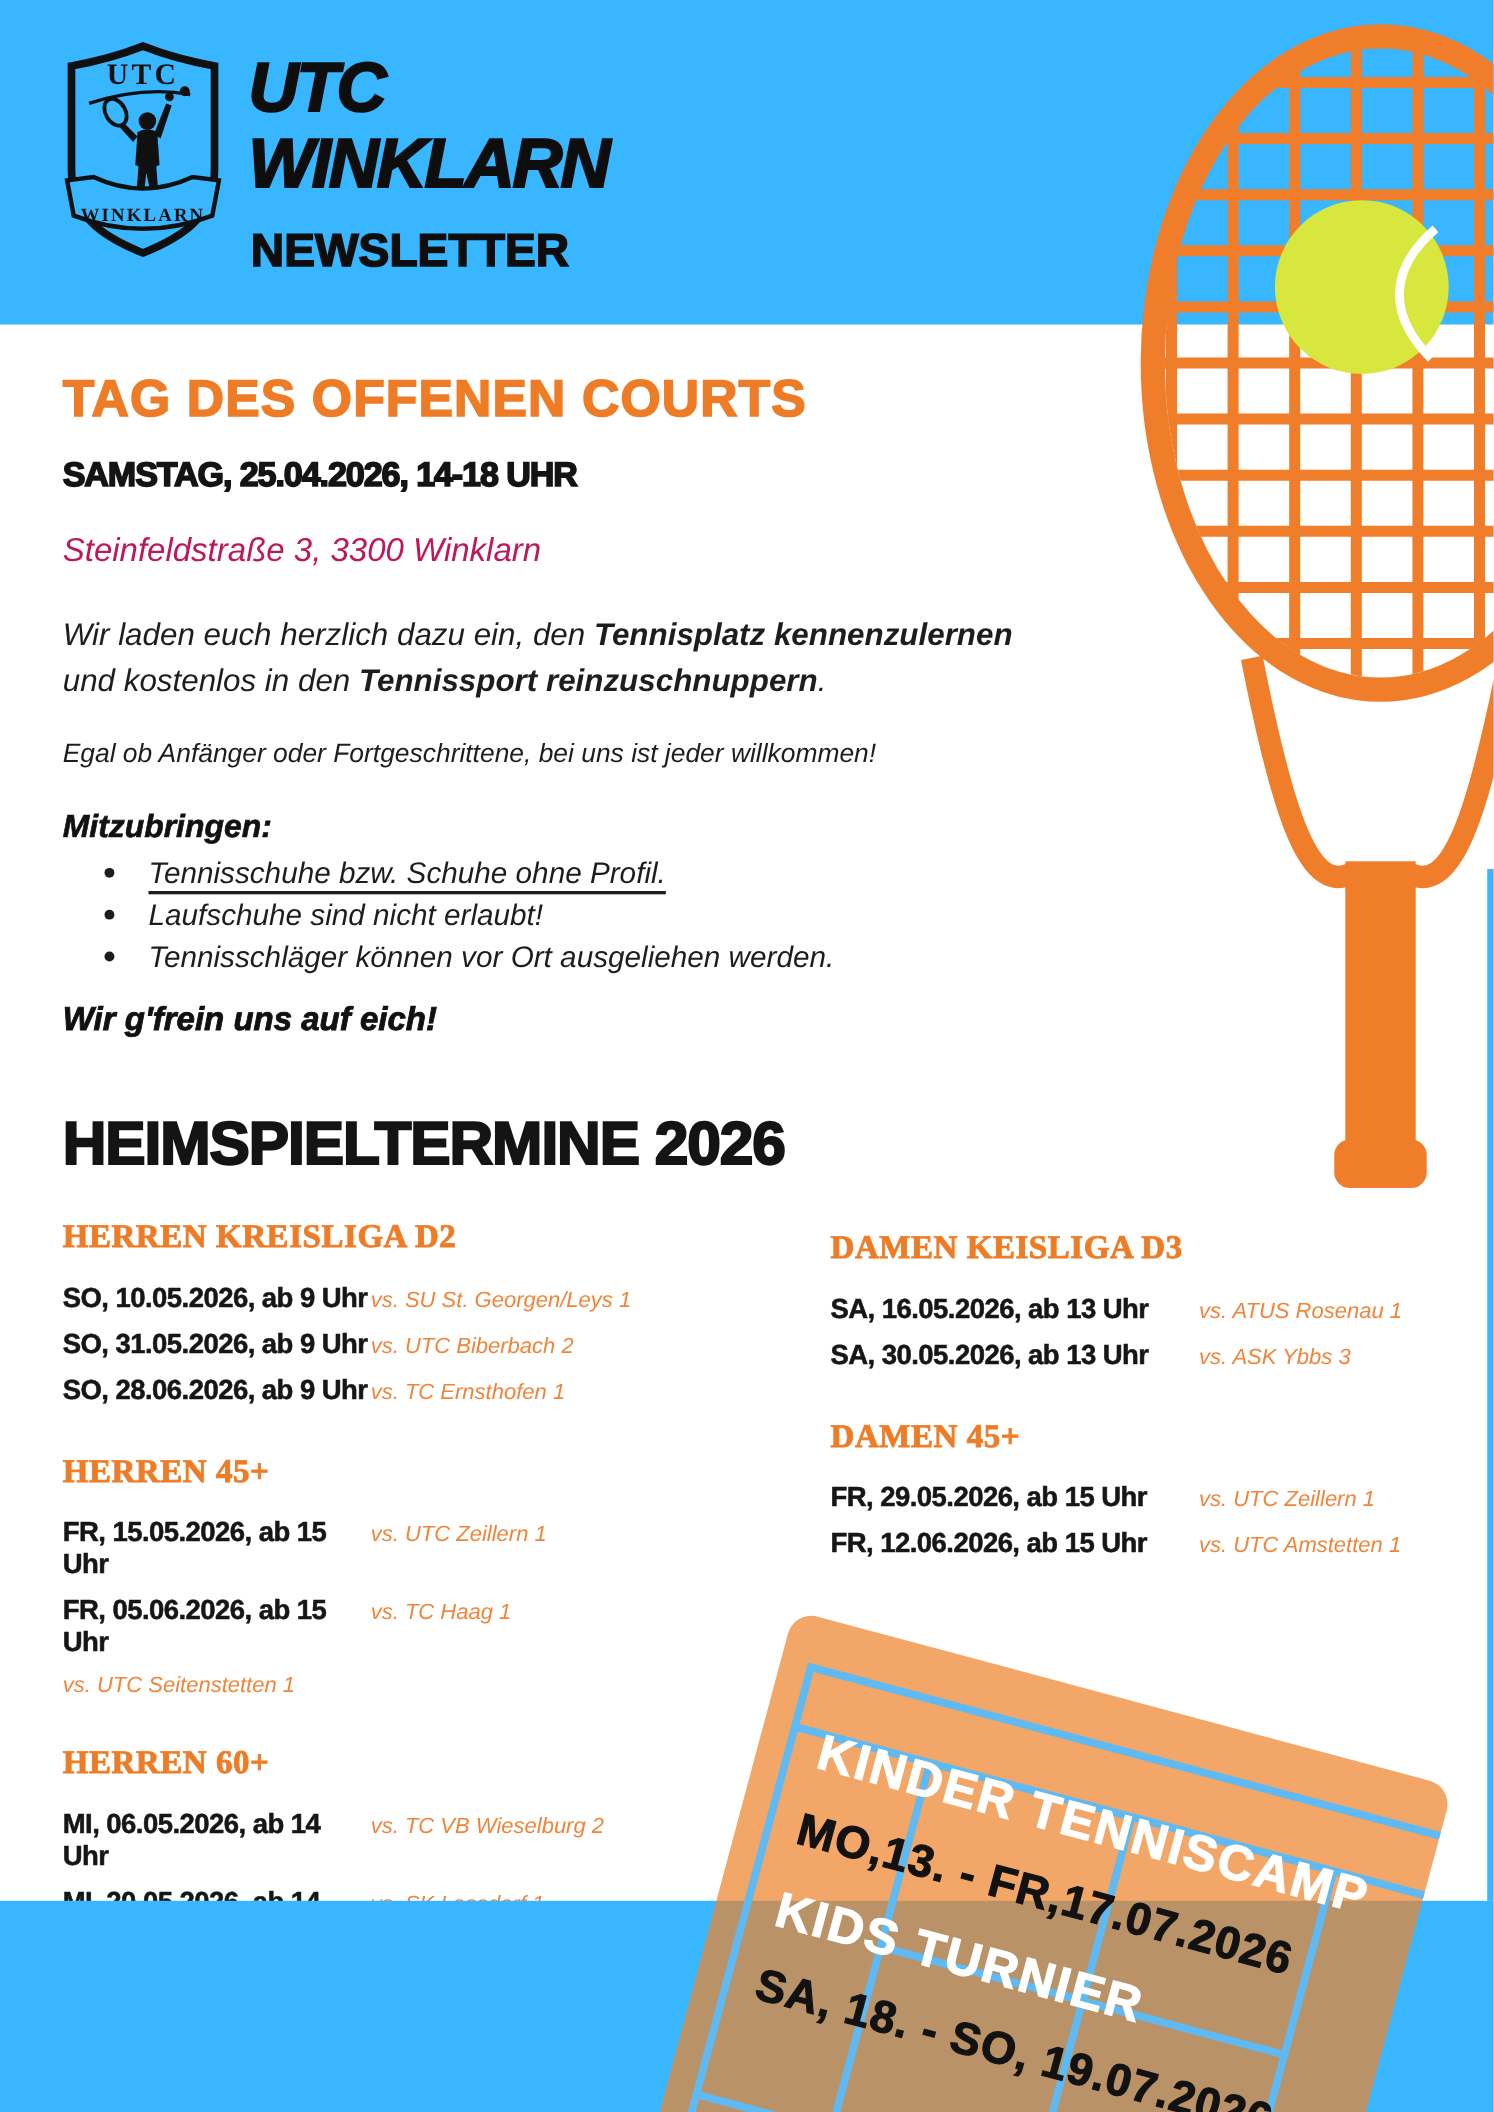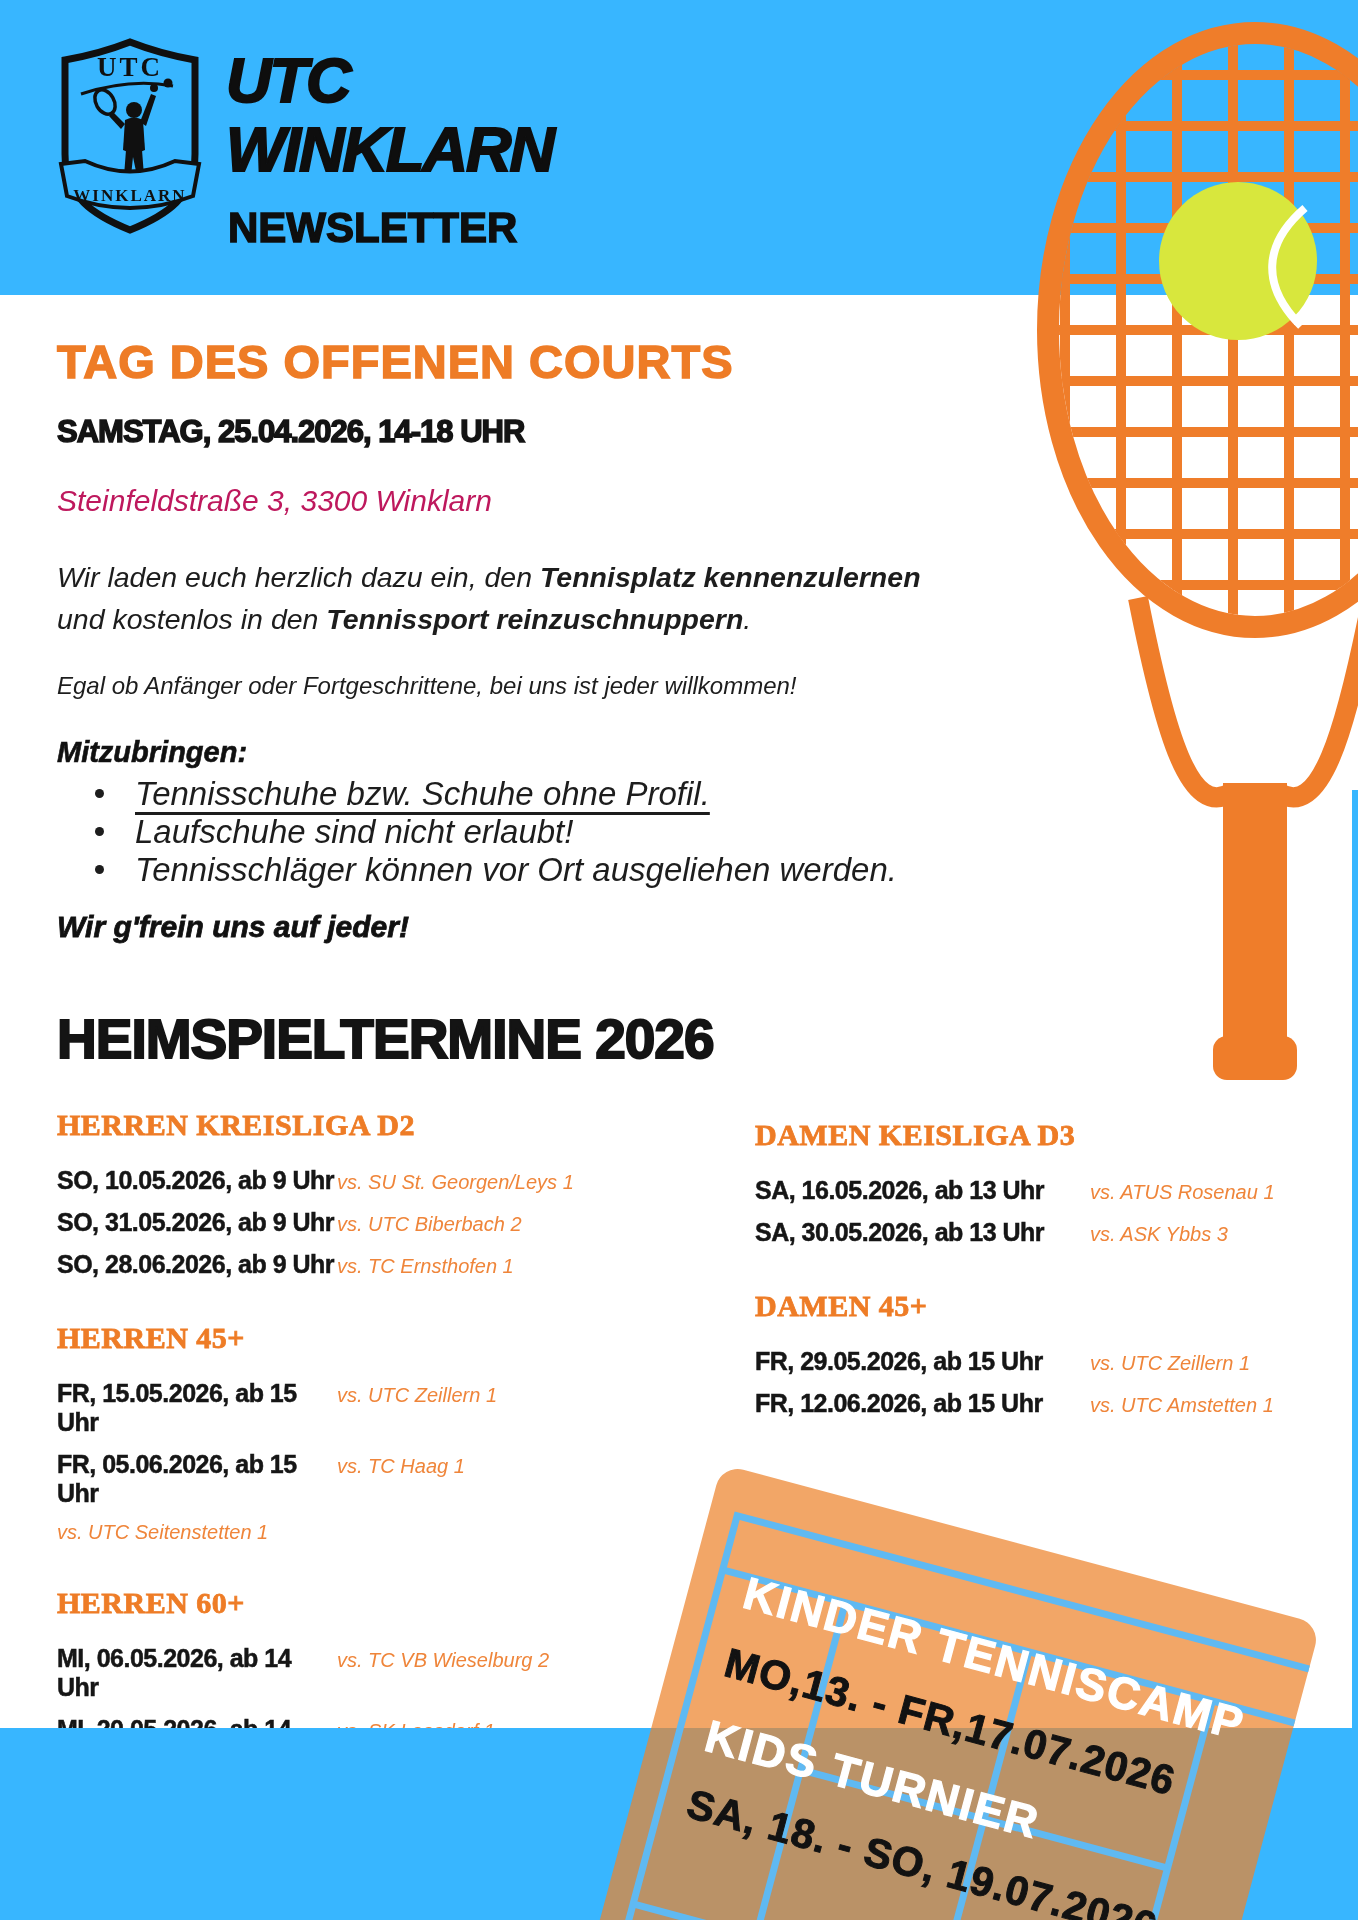--- a/index.html
+++ b/index.html
@@ -42,21 +42,21 @@
 
   
   .p1 { position:absolute; left:57px; top:556px; width:900px;
         font-size:28.5px; line-height:42px; font-style:italic; color:#1d1d1d; }
   .p2 { position:absolute; left:57px; top:672px; width:920px;
         font-size:24px; font-style:italic; color:#1d1d1d; }
   .p1 b, .mitz, .closing { font-weight:bold; }
   .mitz { position:absolute; left:57px; top:736px; font-size:29px; font-style:italic; color:#111;
           -webkit-text-stroke:0.6px #111; }
   .bullets { position:absolute; left:135px; top:775px; margin:0; padding:0; list-style:none; }
-  .bullets li { position:relative; font-size:33px; line-height:38px; font-style:italic; color:#1d1d1d; }
+  .bullets li { position:relative; font-size:27px; line-height:38px; font-style:italic; color:#1d1d1d; }
   .bullets li::before { content:""; position:absolute; left:-40px; top:14px; width:9px; height:9px;
                         border-radius:50%; background:#1d1d1d; }
   .bullets li.u { text-decoration:underline; text-decoration-thickness:2.5px; text-underline-offset:7px; }
   .closing { position:absolute; left:57px; top:910px; font-size:30px; font-style:italic; color:#111;
              -webkit-text-stroke:0.8px #111; }
 
   
   .heim {
     position:absolute; left:57px; top:1012px; font-size:55px; line-height:1;
     font-weight:bold; color:#141414; letter-spacing:-1px; -webkit-text-stroke:2px #141414;
@@ -161,21 +161,21 @@
 
   <div class="p1"><span>Wir laden euch herzlich dazu ein, den </span><b>Tennisplatz kennenzulernen</b><span> und kostenlos in den </span><b>Tennissport reinzuschnuppern</b><span>.</span></div>
   <div class="p2">Egal ob Anfänger oder Fortgeschrittene, bei uns ist jeder willkommen!</div>
 
   <div class="mitz">Mitzubringen:</div>
   <ul class="bullets">
     <li class="u">Tennisschuhe bzw. Schuhe ohne Profil.</li>
     <li>Laufschuhe sind nicht erlaubt!</li>
     <li>Tennisschläger können vor Ort ausgeliehen werden.</li>
   </ul>
-  <div class="closing">Wir g'frein uns auf jeder!</div>
+  <div class="closing">Wir g'frein uns auf eich!</div>
 
   <div class="heim">HEIMSPIELTERMINE 2026</div>
 
   <div class="col col-left">
     <div class="sec">
       <h3 class="sec-title">HERREN KREISLIGA D2</h3>
       <div class="row">
         <div class="date">SO, 10.05.2026, ab 9 Uhr</div>
         <div class="vs">vs. SU St. Georgen/Leys 1</div>
       </div>

